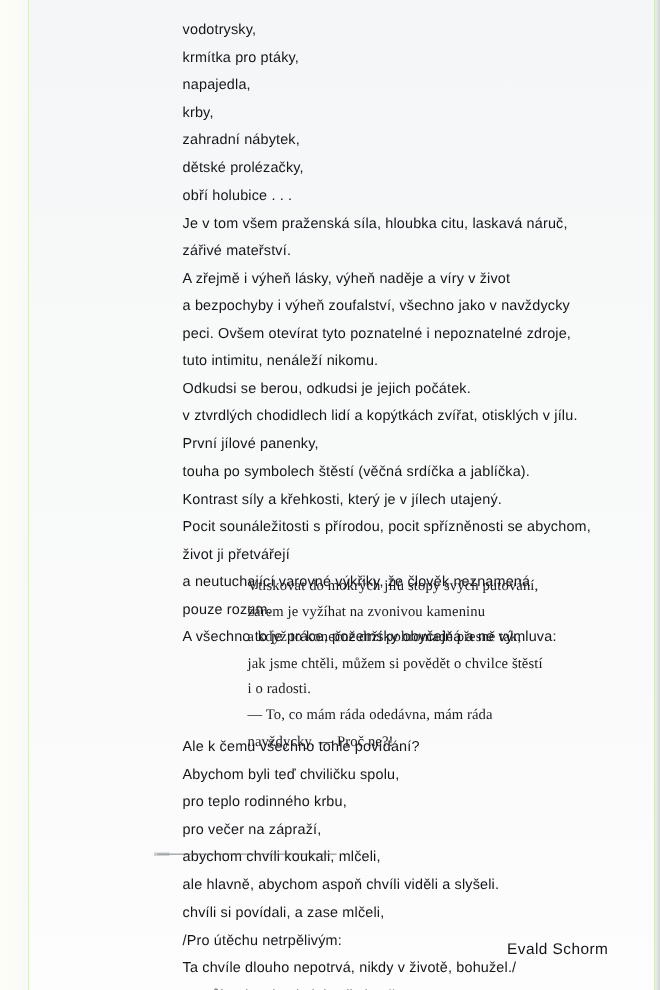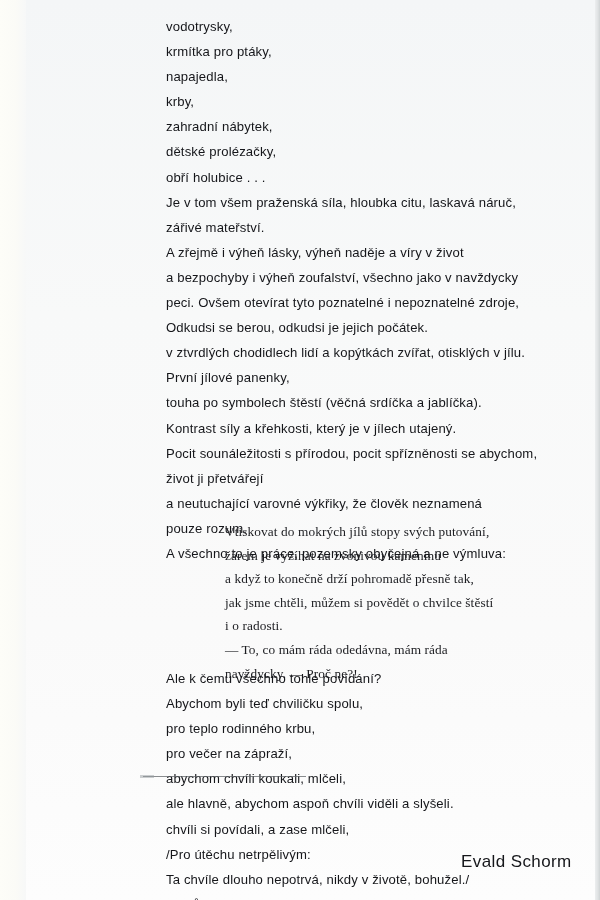--- a/index.html
+++ b/index.html
@@ -83,21 +83,21 @@
     position: absolute;
     left: 166px;
     top: 666px;
     width: 420px;
   }
 
   .signature {
     position: absolute;
     left: 461px;
     top: 852px;
-    font-size: 17px;
+    font-size: 14px;
     line-height: 20px;
     color: #15161a;
     letter-spacing: 0.4px;
     white-space: nowrap;
   }
 
   
   .strike-artifact {
     position: absolute;
     left: 143px;
@@ -136,20 +136,21 @@
       <div class="line">napajedla,</div>
       <div class="line">krby,</div>
       <div class="line">zahradní nábytek,</div>
       <div class="line">dětské prolézačky,</div>
       <div class="line">obří holubice . . .</div>
       <div class="line">Je v tom všem praženská síla, hloubka citu, laskavá náruč,</div>
       <div class="line">zářivé mateřství.</div>
       <div class="line">A zřejmě i výheň lásky, výheň naděje a víry v život</div>
       <div class="line">a bezpochyby i výheň zoufalství, všechno jako v navždycky</div>
       <div class="line">peci. Ovšem otevírat tyto poznatelné i nepoznatelné zdroje,</div>
+      <div class="line">tuto intimitu, nenáleží nikomu.</div>
       <div class="line">Odkudsi se berou, odkudsi je jejich počátek.</div>
       <div class="line">v ztvrdlých chodidlech lidí a kopýtkách zvířat, otisklých v jílu.</div>
       <div class="line">První jílové panenky,</div>
       <div class="line">touha po symbolech štěstí (věčná srdíčka a jablíčka).</div>
       <div class="line">Kontrast síly a křehkosti, který je v jílech utajený.</div>
       <div class="line">Pocit sounáležitosti s přírodou, pocit spřízněnosti se abychom,</div>
       <div class="line">život ji přetvářejí</div>
       <div class="line">a neutuchající varovné výkřiky, že člověk neznamená</div>
       <div class="line">pouze rozum.</div>
       <div class="line">A všechno to je práce, pozemsky obyčejná a ne výmluva:</div>

